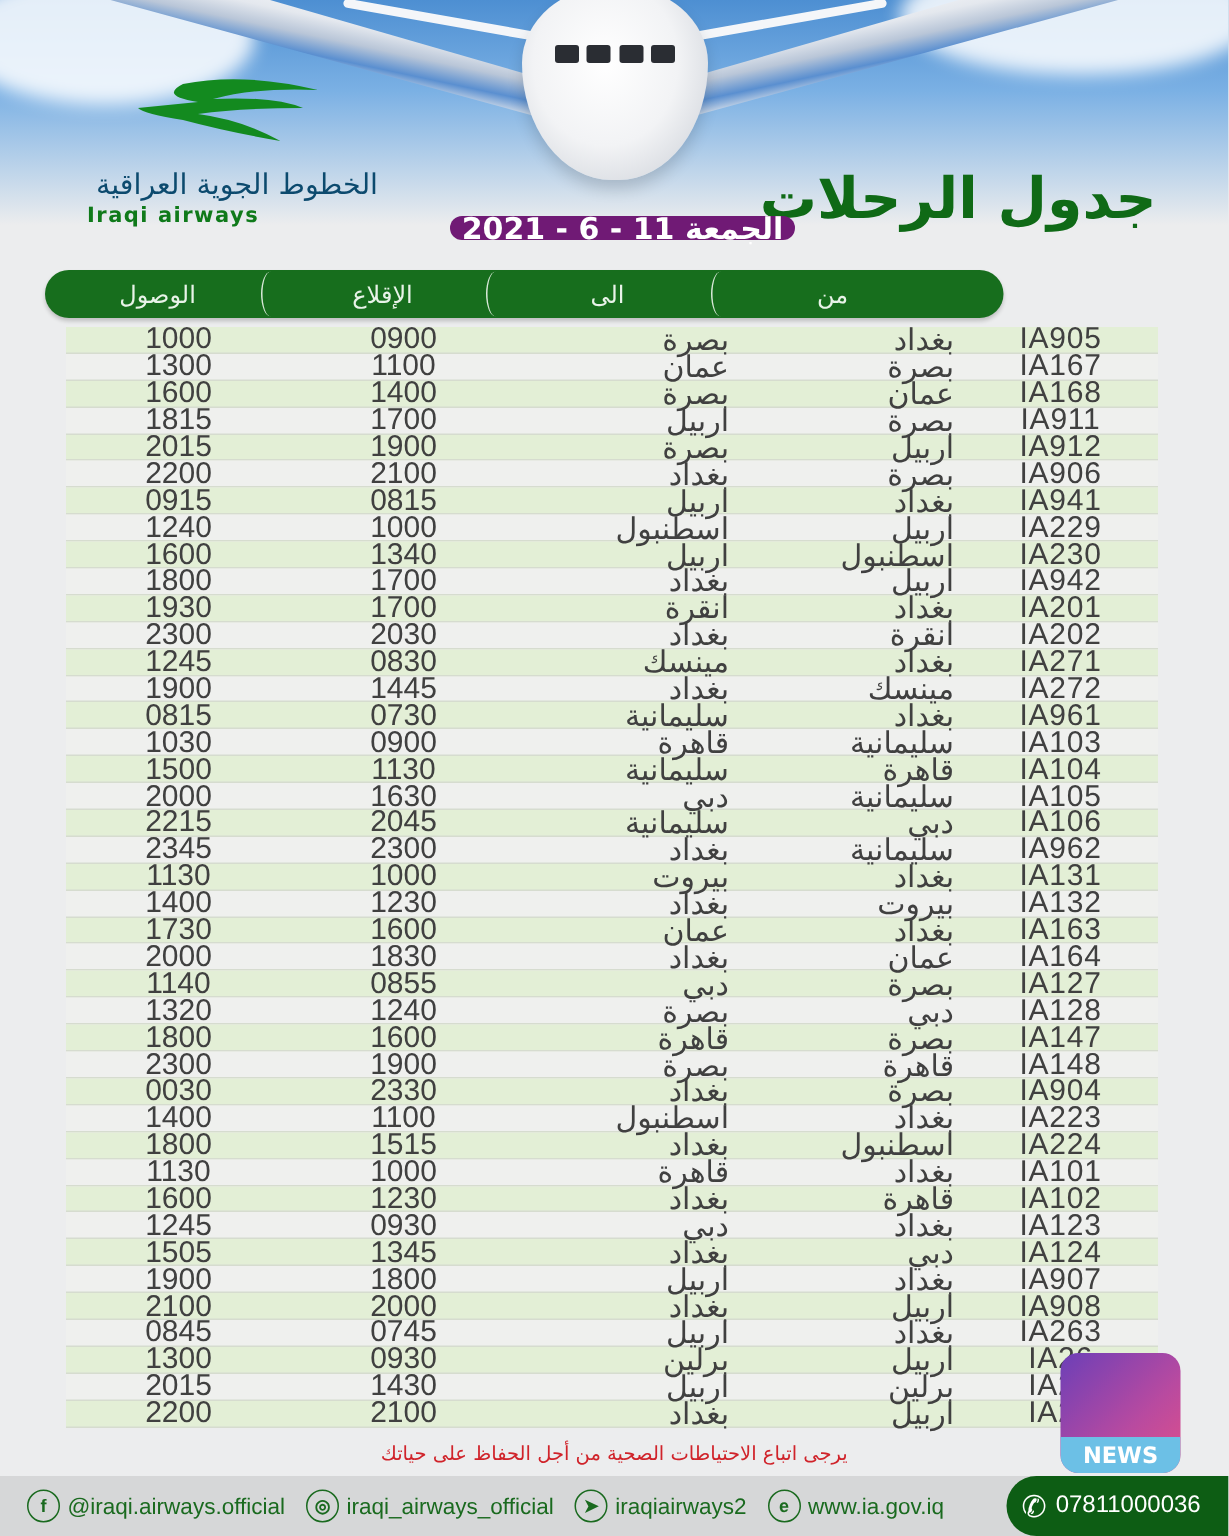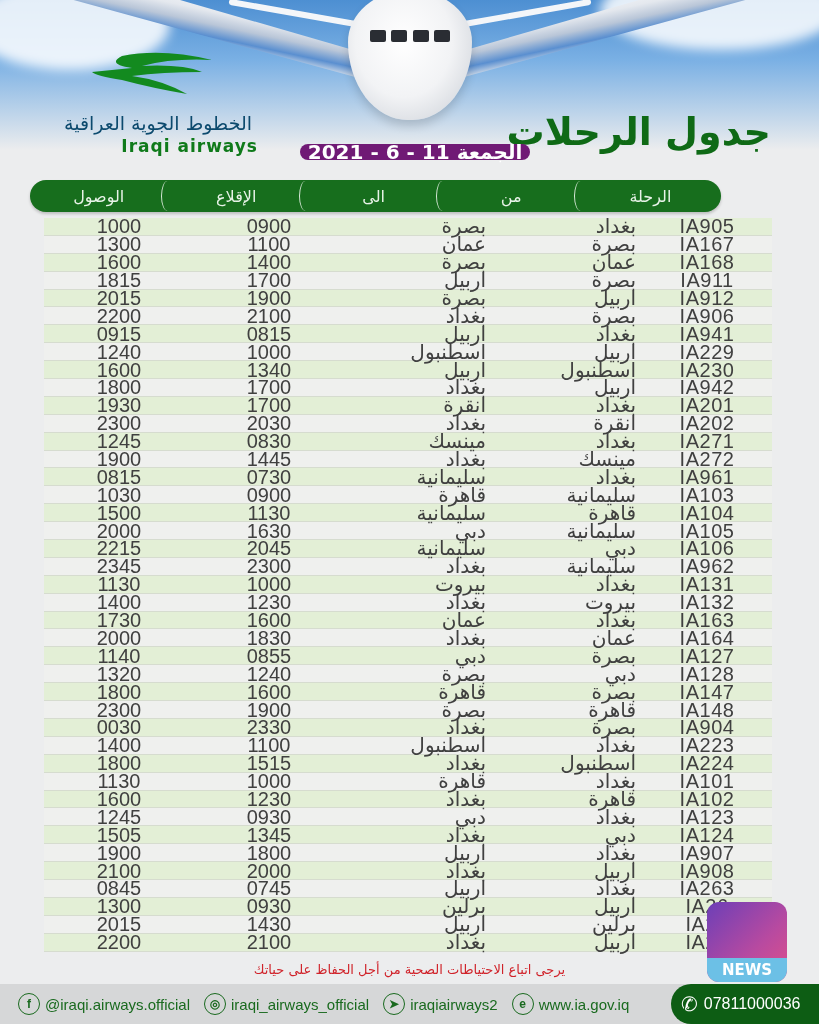--- a/index.html
+++ b/index.html
@@ -25,29 +25,29 @@
     position: absolute; left: 348px; top: -10px; width: 124px; height: 130px;
     background: radial-gradient(ellipse at 45% 40%, #ffffff 0%, #f2f3f5 50%, #c6cbd3 100%);
     border-radius: 50% 50% 48% 48% / 40% 40% 60% 60%;
     box-shadow: 0 6px 10px rgba(0,0,0,0.15);
   }
   .cockpit { position: absolute; left: 22px; top: 40px; width: 80px; height: 14px; display: flex; justify-content: space-between; }
   .cockpit span { width: 16px; height: 12px; background: #2a2d33; border-radius: 2px; }
   .tailfin { position: absolute; top: 10px; height: 6px; width: 130px; background: #f4f6f9; border-radius: 3px; }
   .logo-mark { position: absolute; left: 92px; top: 50px; width: 130px; height: 46px; }
   .logo-ar { position: absolute; left: 58px; top: 112px; width: 200px; text-align: center; color: #0c4a6e; font-weight: normal; font-size: 19px; direction: rtl; }
-  .logo-en { position: absolute; left: 58px; top: 136px; width: 200px; text-align: right; color: #0f7a1a; font-weight: bold; font-size: 17px; letter-spacing: 1px; }
+  .logo-en { position: absolute; left: 58px; top: 136px; width: 200px; text-align: left; color: #0f7a1a; font-weight: bold; font-size: 14px; letter-spacing: 1px; }
   .page-title { position: absolute; right: 48px; top: 110px; color: #0f6a16; font-weight: bold; font-size: 38px; direction: rtl; }
   .date-pill {
     position: absolute; left: 300px; top: 144px; width: 230px; height: 16px;
     background: #701a75; border-radius: 16px; color: #fff; font-weight: bold; font-size: 20px;
     display: flex; align-items: center; justify-content: center; direction: rtl;
   }
   .thead {
-    position: absolute; left: 30px; top: 180px; width: 691px; height: 32px;
+    position: absolute; left: 30px; top: 180px; width: 639px; height: 32px;
     background: #176e1d; border-radius: 16px; display: flex; color: #e8f3e8; font-size: 16px;
     box-shadow: 0 2px 3px rgba(0,0,0,0.2);
   }
   .th { display: flex; align-items: center; justify-content: center; position: relative; direction: rtl; }
   .th + .th::before {
     content: ""; position: absolute; left: -6px; top: 1px; width: 12px; height: 30px;
     border-left: 1.5px solid #d9e9d9; border-radius: 50%;
   }
   .tbody { position: absolute; left: 44px; top: 218px; width: 728px; }
   .tr { height: 17.9px; display: flex; align-items: center; border-bottom: 1px solid #d6dccf; font-size: 20px; color: #404040; }
@@ -109,21 +109,20 @@
 <div class="logo-en">Iraqi airways</div>
 
 <div class="page-title">جدول الرحلات</div>
 <div class="date-pill">الجمعة 11 - 6 - 2021</div>
 
 <div class="thead">
   <div class="th" style="width:150px;">الوصول</div>
   <div class="th" style="width:150px;">الإقلاع</div>
   <div class="th" style="width:150px;">الى</div>
   <div class="th" style="width:150px;">من</div>
-  <div class="th" style="width:154px;">الرحلة</div>
 </div>
 
 <div class="tbody" id="tbody">
     <div class="tr">
       <div class="td c-arr">1000</div>
       <div class="td c-dep">0900</div>
       <div class="td c-to">بصرة</div>
       <div class="td c-from">بغداد</div>
       <div class="td c-flt">IA905</div>
     </div>

